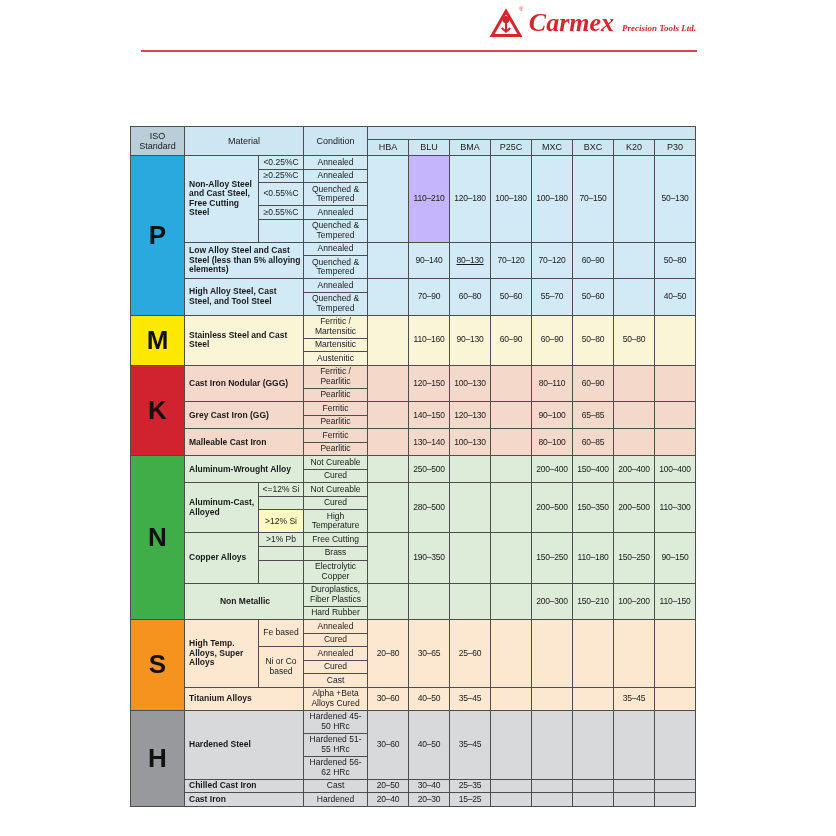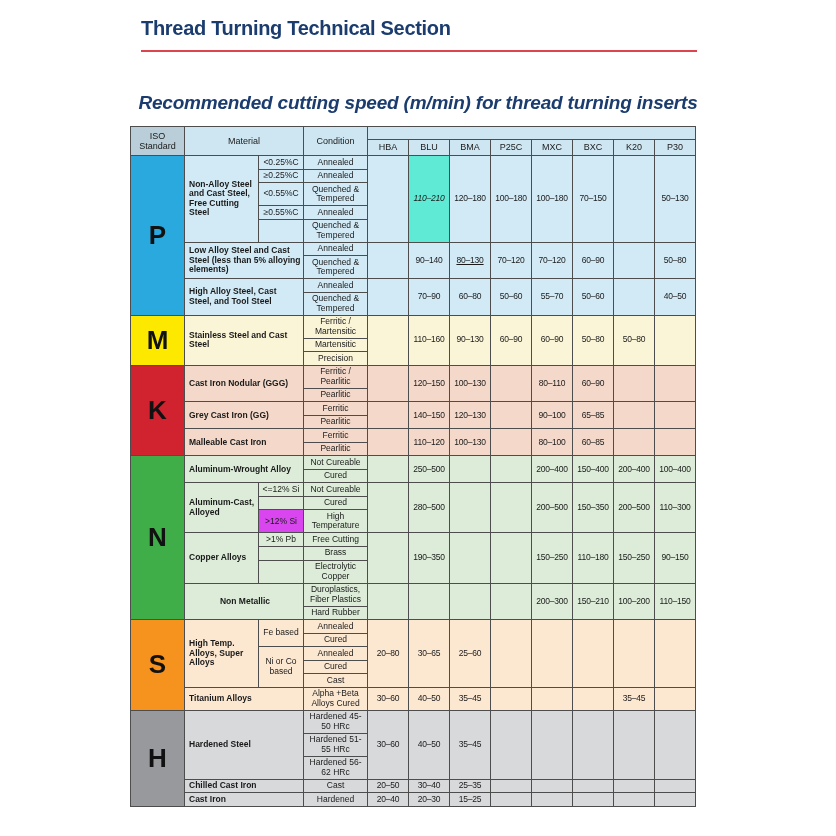--- a/index.html
+++ b/index.html
@@ -50,26 +50,35 @@
   th.th-grade{height:12px;}
   td.iso-cell{font-size:26px;font-weight:bold;color:#111;padding:0;}
   td.mat-cell{text-align:left;padding-left:4px;font-weight:bold;}
   td.val-cell{letter-spacing:-0.2px;}
 </style>
 </head>
 <body>
 
 <div class="page">
 
-  <div class="hdr-title">Thread Turning Technical Section</div>
-
+
+  <div class="logo">
+    <svg width="36" height="34" viewBox="0 0 46 42">
+      <path d="M23 2 L44 39 L2 39 Z" fill="#d6252e"></path>
+      <path d="M23 10 L37.5 35 L8.5 35 Z" fill="#ffffff"></path>
+      <circle cx="23" cy="16.5" r="4.6" fill="#d6252e"></circle>
+      <path d="M23 20 L23 32 M17.5 27.5 L23 32 L28.5 27.5" stroke="#d6252e" stroke-width="2.6" fill="none"></path>
+      <text x="40" y="6" font-size="7" fill="#d6252e">®</text>
+    </svg>
+    <span class="brand-name">Carmex</span>
+    <span class="brand-tagline">Precision Tools Ltd.</span>
+  </div>
 
   <div class="hdr-rule"></div>
 
-  <div class="main-title">Recommended cutting speed (m/min) for thread turning inserts</div>
 
   <div class="tbl-wrap">
     <table>
       <colgroup>
           <col style="width: 54px;">
           <col style="width: 74px;">
           <col style="width: 45px;">
           <col style="width: 64px;">
           <col style="width: 41px;">
           <col style="width: 41px;">
@@ -98,21 +107,21 @@
             <th class="th-grade">P30</th>
           </tr>
         </thead>
       <tbody>
           <tr>
             <td class="iso-cell" rowspan="9" style="background: rgb(41, 169, 221);">P</td>
             <td class="mat-cell" rowspan="5" style="background: rgb(210, 234, 246);">Non-Alloy Steel and Cast Steel, Free Cutting Steel</td>
             <td class="sub-cell" style="background: rgb(210, 234, 246);">&lt;0.25%C</td>
             <td class="cond-cell" style="background: rgb(210, 234, 246);">Annealed</td>
             <td class="val-cell" rowspan="5" style="background: rgb(210, 234, 246);"></td>
-            <td class="val-cell" rowspan="5" style="background: #5eead4; font-style: italic;">110–210</td>
+            <td class="val-cell" rowspan="5" style="background: #c4b5fd;">110–210</td>
             <td class="val-cell" rowspan="5" style="background: rgb(210, 234, 246);">120–180</td>
             <td class="val-cell" rowspan="5" style="background: rgb(210, 234, 246);">100–180</td>
             <td class="val-cell" rowspan="5" style="background: rgb(210, 234, 246);">100–180</td>
             <td class="val-cell" rowspan="5" style="background: rgb(210, 234, 246);">70–150</td>
             <td class="val-cell" rowspan="5" style="background: rgb(210, 234, 246);"></td>
             <td class="val-cell" rowspan="5" style="background: rgb(210, 234, 246);">50–130</td>
           </tr>
           <tr>
             <td class="sub-cell" style="background: rgb(210, 234, 246);">≥0.25%C</td>
             <td class="cond-cell" style="background: rgb(210, 234, 246);">Annealed</td>
@@ -169,21 +178,21 @@
             <td class="val-cell" rowspan="3" style="background: rgb(251, 245, 215);">60–90</td>
             <td class="val-cell" rowspan="3" style="background: rgb(251, 245, 215);">60–90</td>
             <td class="val-cell" rowspan="3" style="background: rgb(251, 245, 215);">50–80</td>
             <td class="val-cell" rowspan="3" style="background: rgb(251, 245, 215);">50–80</td>
             <td class="val-cell" rowspan="3" style="background: rgb(251, 245, 215);"></td>
           </tr>
           <tr>
             <td class="cond-cell" style="background: rgb(251, 245, 215);">Martensitic</td>
           </tr>
           <tr>
-            <td class="cond-cell" style="background: rgb(251, 245, 215);">Precision</td>
+            <td class="cond-cell" style="background: rgb(251, 245, 215);">Austenitic</td>
           </tr>
           <tr>
             <td class="iso-cell" rowspan="6" style="background: rgb(209, 34, 47);">K</td>
             <td class="mat-cell" rowspan="2" colspan="2" style="background: rgb(244, 217, 202);">Cast Iron Nodular (GGG)</td>
             <td class="cond-cell" style="background: rgb(244, 217, 202);">Ferritic / Pearlitic</td>
             <td class="val-cell" rowspan="2" style="background: rgb(244, 217, 202);"></td>
             <td class="val-cell" rowspan="2" style="background: rgb(244, 217, 202);">120–150</td>
             <td class="val-cell" rowspan="2" style="background: rgb(244, 217, 202);">100–130</td>
             <td class="val-cell" rowspan="2" style="background: rgb(244, 217, 202);"></td>
             <td class="val-cell" rowspan="2" style="background: rgb(244, 217, 202);">80–110</td>
@@ -206,21 +215,21 @@
             <td class="val-cell" rowspan="2" style="background: rgb(244, 217, 202);"></td>
             <td class="val-cell" rowspan="2" style="background: rgb(244, 217, 202);"></td>
           </tr>
           <tr>
             <td class="cond-cell" style="background: rgb(244, 217, 202);">Pearlitic</td>
           </tr>
           <tr>
             <td class="mat-cell" rowspan="2" colspan="2" style="background: rgb(244, 217, 202);">Malleable Cast Iron</td>
             <td class="cond-cell" style="background: rgb(244, 217, 202);">Ferritic</td>
             <td class="val-cell" rowspan="2" style="background: rgb(244, 217, 202);"></td>
-            <td class="val-cell" rowspan="2" style="background: rgb(244, 217, 202);">110–120</td>
+            <td class="val-cell" rowspan="2" style="background: rgb(244, 217, 202);">130–140</td>
             <td class="val-cell" rowspan="2" style="background: rgb(244, 217, 202);">100–130</td>
             <td class="val-cell" rowspan="2" style="background: rgb(244, 217, 202);"></td>
             <td class="val-cell" rowspan="2" style="background: rgb(244, 217, 202);">80–100</td>
             <td class="val-cell" rowspan="2" style="background: rgb(244, 217, 202);">60–85</td>
             <td class="val-cell" rowspan="2" style="background: rgb(244, 217, 202);"></td>
             <td class="val-cell" rowspan="2" style="background: rgb(244, 217, 202);"></td>
           </tr>
           <tr>
             <td class="cond-cell" style="background: rgb(244, 217, 202);">Pearlitic</td>
           </tr>
@@ -251,21 +260,21 @@
             <td class="val-cell" rowspan="3" style="background: rgb(220, 236, 216);">200–500</td>
             <td class="val-cell" rowspan="3" style="background: rgb(220, 236, 216);">150–350</td>
             <td class="val-cell" rowspan="3" style="background: rgb(220, 236, 216);">200–500</td>
             <td class="val-cell" rowspan="3" style="background: rgb(220, 236, 216);">110–300</td>
           </tr>
           <tr>
             <td class="sub-cell" style="background: rgb(220, 236, 216);"></td>
             <td class="cond-cell" style="background: rgb(220, 236, 216);">Cured</td>
           </tr>
           <tr>
-            <td class="sub-cell" style="background: #d946ef;">&gt;12% Si</td>
+            <td class="sub-cell" style="background: #fef9c3;">&gt;12% Si</td>
             <td class="cond-cell" style="background: rgb(220, 236, 216);">High Temperature</td>
           </tr>
           <tr>
             <td class="mat-cell" rowspan="3" style="background: rgb(220, 236, 216);">Copper Alloys</td>
             <td class="sub-cell" style="background: rgb(220, 236, 216); text-align: center;">&gt;1% Pb</td>
             <td class="cond-cell" style="background: rgb(220, 236, 216);">Free Cutting</td>
             <td class="val-cell" rowspan="3" style="background: rgb(220, 236, 216);"></td>
             <td class="val-cell" rowspan="3" style="background: rgb(220, 236, 216);">190–350</td>
             <td class="val-cell" rowspan="3" style="background: rgb(220, 236, 216);"></td>
             <td class="val-cell" rowspan="3" style="background: rgb(220, 236, 216);"></td>

